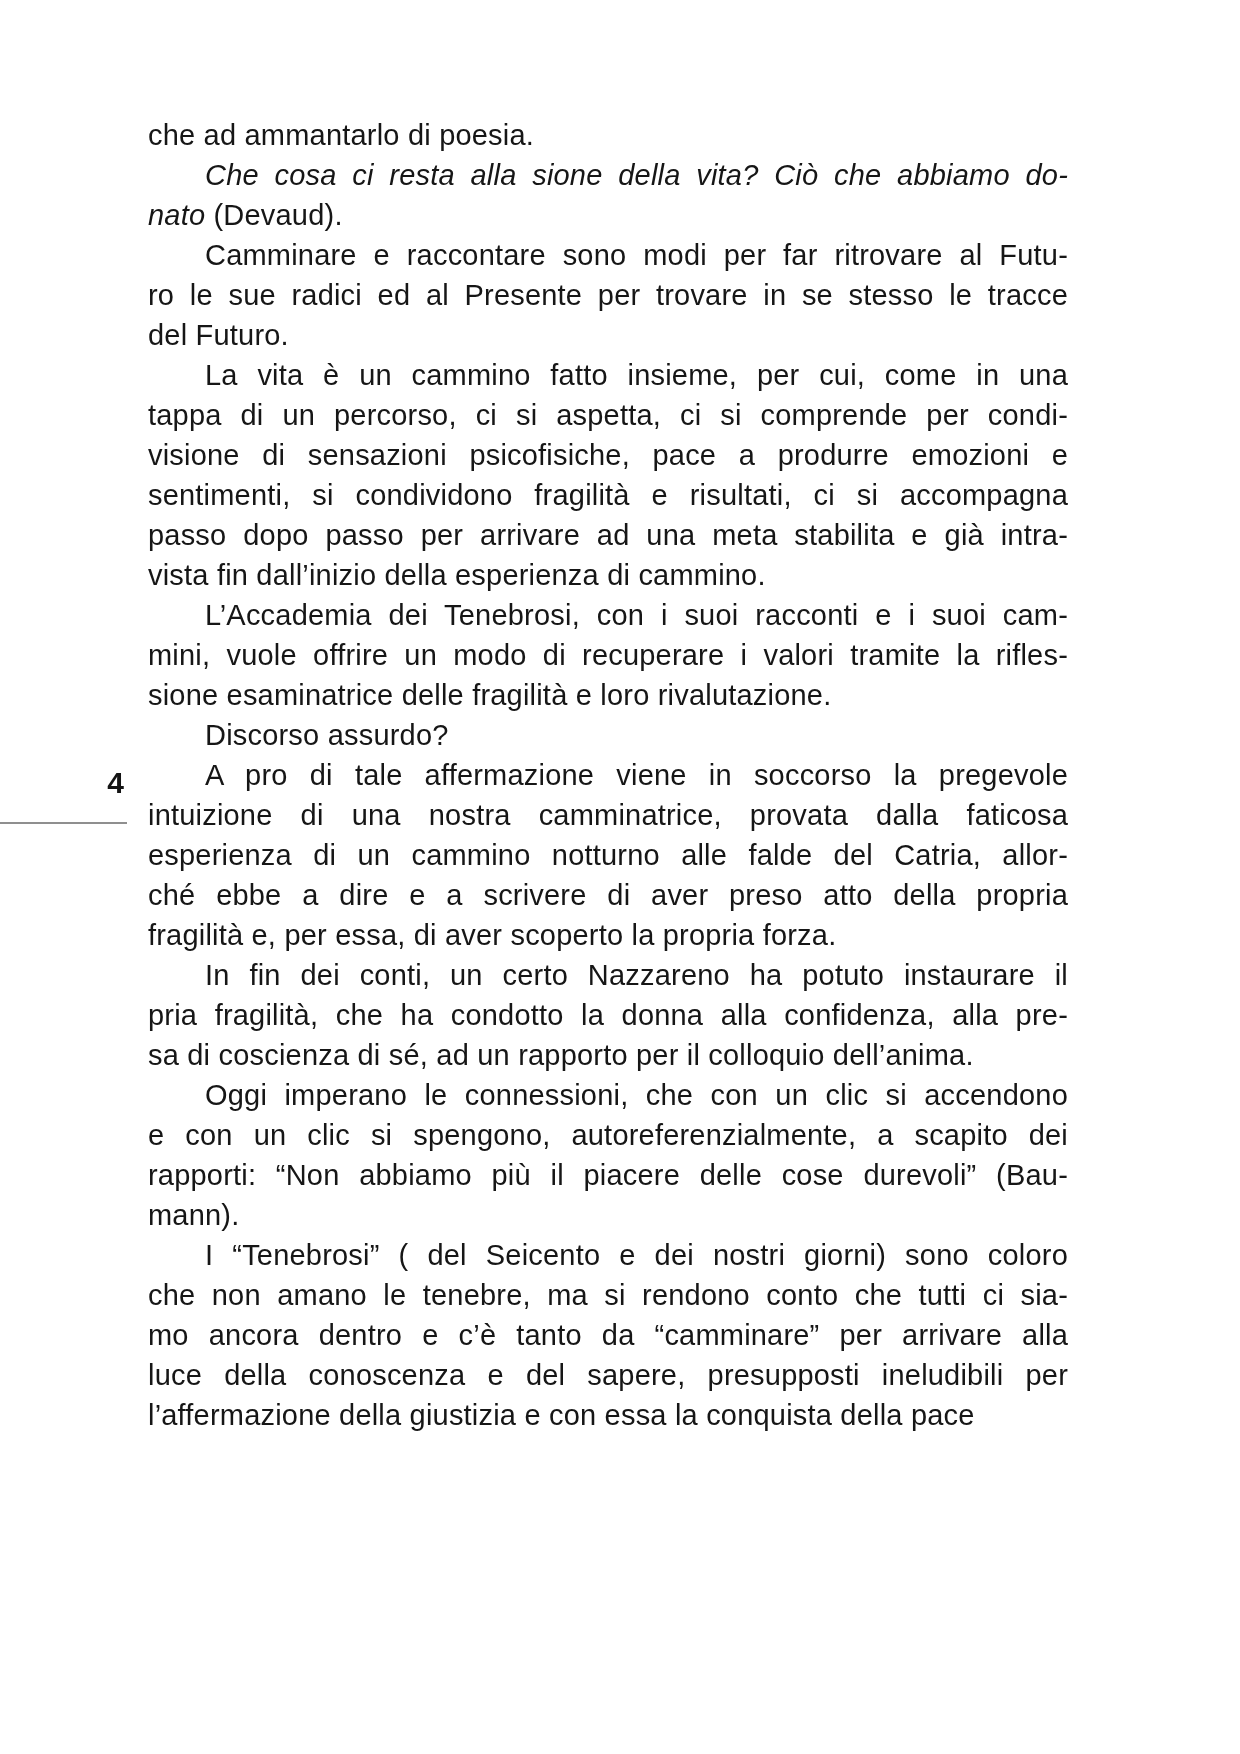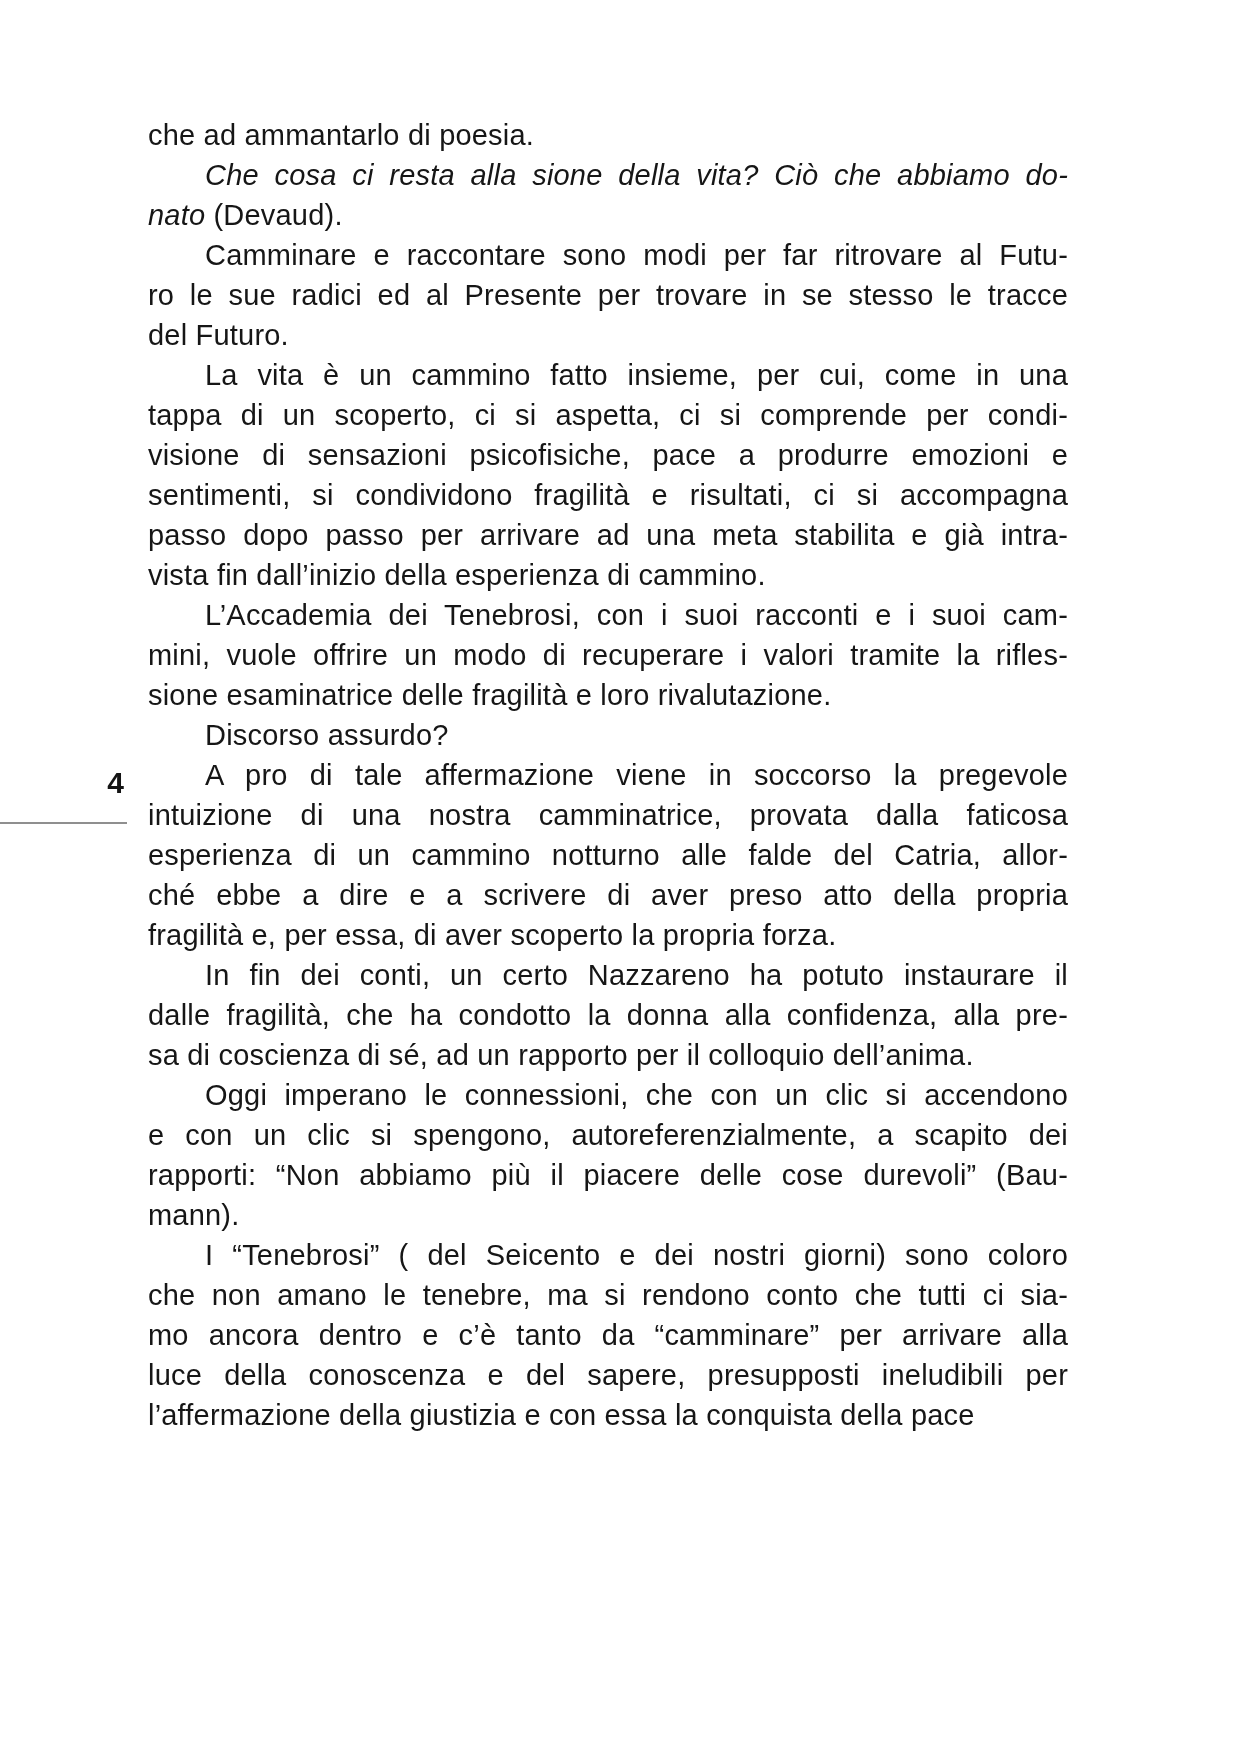--- a/index.html
+++ b/index.html
@@ -69,21 +69,21 @@
         <div class="line indent"><span class="seg italic">Che cosa ci resta alla sione della vita? Ciò che abbiamo do-</span></div>
         <div class="line last"><span class="seg italic">nato</span><span class="seg"> (Devaud).</span></div>
       </div>
       <div class="paragraph">
         <div class="line indent"><span class="seg">Camminare e raccontare sono modi per far ritrovare al Futu-</span></div>
         <div class="line"><span class="seg">ro le sue radici ed al Presente per trovare in se stesso le tracce</span></div>
         <div class="line last"><span class="seg">del Futuro.</span></div>
       </div>
       <div class="paragraph">
         <div class="line indent"><span class="seg">La vita è un cammino fatto insieme, per cui, come in una</span></div>
-        <div class="line"><span class="seg">tappa di un scoperto, ci si aspetta, ci si comprende per condi-</span></div>
+        <div class="line"><span class="seg">tappa di un percorso, ci si aspetta, ci si comprende per condi-</span></div>
         <div class="line"><span class="seg">visione di sensazioni psicofisiche, pace a produrre emozioni e</span></div>
         <div class="line"><span class="seg">sentimenti, si condividono fragilità e risultati, ci si accompagna</span></div>
         <div class="line"><span class="seg">passo dopo passo per arrivare ad una meta stabilita e già intra-</span></div>
         <div class="line last"><span class="seg">vista fin dall’inizio della esperienza di cammino.</span></div>
       </div>
       <div class="paragraph">
         <div class="line indent"><span class="seg">L’Accademia dei Tenebrosi, con i suoi racconti e i suoi cam-</span></div>
         <div class="line"><span class="seg">mini, vuole offrire un modo di recuperare i valori tramite la rifles-</span></div>
         <div class="line last"><span class="seg">sione esaminatrice  delle fragilità e loro rivalutazione.</span></div>
       </div>
@@ -92,21 +92,21 @@
       </div>
       <div class="paragraph">
         <div class="line indent"><span class="seg">A pro di tale affermazione viene in soccorso la pregevole</span></div>
         <div class="line"><span class="seg">intuizione di una nostra camminatrice, provata dalla faticosa</span></div>
         <div class="line"><span class="seg">esperienza di un cammino notturno alle falde del Catria, allor-</span></div>
         <div class="line"><span class="seg">ché ebbe a dire e a scrivere di aver preso atto della propria</span></div>
         <div class="line last"><span class="seg">fragilità e, per essa, di aver scoperto la propria forza.</span></div>
       </div>
       <div class="paragraph">
         <div class="line indent"><span class="seg">In fin dei conti, un certo Nazzareno ha potuto instaurare il</span></div>
-        <div class="line"><span class="seg">dalle fragilità, che ha condotto la donna alla confidenza, alla pre-</span></div>
+        <div class="line"><span class="seg">pria fragilità, che ha condotto la donna alla confidenza, alla pre-</span></div>
         <div class="line last"><span class="seg">sa di coscienza di sé, ad un rapporto per il colloquio dell’anima.</span></div>
       </div>
       <div class="paragraph">
         <div class="line indent"><span class="seg">Oggi imperano le connessioni, che con un clic si accendono</span></div>
         <div class="line"><span class="seg">e con un clic si spengono, autoreferenzialmente, a scapito dei</span></div>
         <div class="line"><span class="seg">rapporti: “Non abbiamo più il piacere delle cose durevoli” (Bau-</span></div>
         <div class="line last"><span class="seg">mann).</span></div>
       </div>
       <div class="paragraph">
         <div class="line indent"><span class="seg">I “Tenebrosi” ( del Seicento e dei nostri giorni) sono coloro</span></div>

